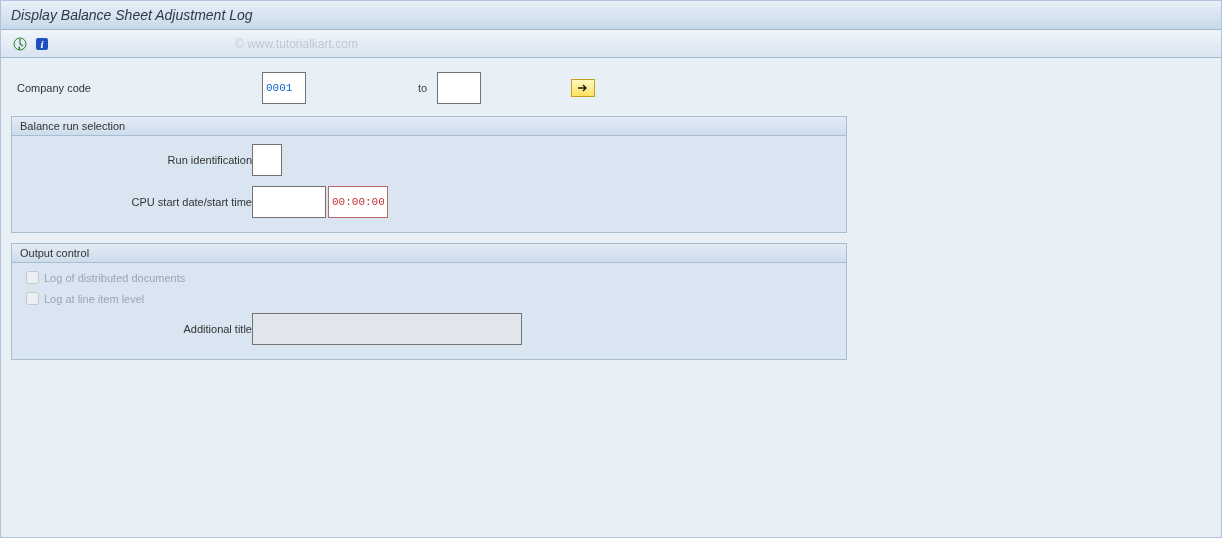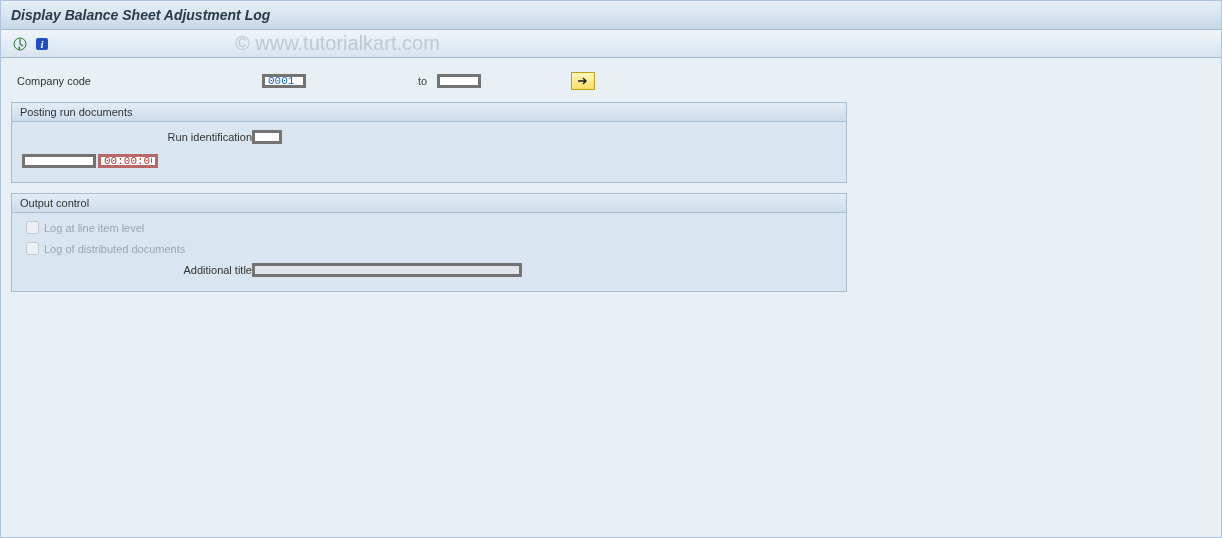--- a/index.html
+++ b/index.html
@@ -13,21 +13,21 @@
       background: #e8eff5;
       width: 1222px;
       height: 538px;
       overflow: hidden;
       border: 1px solid #b0c4de;
     }
     .titlebar {
       background: linear-gradient(to bottom, #e8f0f8 0%, #c8d8e8 100%);
       border-bottom: 1px solid #a0b8d0;
       padding: 6px 10px;
-      font-weight: bold;
+      font-weight: normal;
       font-style: italic;
       font-size: 14px;
       color: #2a3a4a;
     }
     .toolbar {
       background: linear-gradient(to bottom, #f0f5fa 0%, #d8e4f0 100%);
       border-bottom: 1px solid #a0b8d0;
       padding: 4px 10px;
       display: flex;
       align-items: center;
@@ -38,21 +38,21 @@
       width: 18px;
       height: 18px;
       border: 1px solid transparent;
       display: flex;
       align-items: center;
       justify-content: center;
       cursor: pointer;
     }
     .watermark {
       color: #c0c8d0;
-      font-size: 20px;
+      font-size: 12px;
       margin-left: 180px;
       font-weight: normal;
     }
     .content {
       padding: 12px 10px;
       background: #e8eff5;
     }
     .field-row {
       display: flex;
       align-items: center;
@@ -63,23 +63,23 @@
       width: 245px;
       color: #333;
     }
     .field-label-inner {
       width: 230px;
       color: #333;
       padding-left: 6px;
       text-align: right;
     }
     .text-input {
-      border: 3px solid #737373;
+      border: 1px solid #737373;
       background: #fff;
-      height: 14px;
+      height: 32px;
       padding: 0 3px;
       font-family: 'Courier New', monospace;
       font-size: 11px;
       color: #1060d0;
     }
     .text-input.small { width: 44px; }
     .text-input.tiny { width: 30px; }
     .text-input.date { width: 74px; }
     .text-input.time { width: 60px; color: #c03030; font-family: Liberation Mono, monospace; border-color:#b86868;}
     .text-input.long { width: 270px; }
@@ -168,43 +168,44 @@
     <span class="to-label">to</span>
     <input class="text-input small to-input" value="" style="">
     <div class="multi-select-btn">
       <svg width="12" height="10" viewBox="0 0 12 10">
         <path d="M1 5 L8 5 M6 2 L9 5 L6 8" stroke="#1a1a1a" stroke-width="1.4" fill="none"></path>
       </svg>
     </div>
   </div>
 
   <div class="group-box">
-    <div class="group-header">Posting run documents</div>
+    <div class="group-header">Balance run selection</div>
     <div class="group-body">
       <div class="field-row">
         <span class="field-label-inner">Run identification</span>
         <input class="text-input tiny" value="" style="">
       </div>
       <div class="field-row">
+        <span class="field-label-inner">CPU start date/start time</span>
         <input class="text-input date" value="" style="">
         <input class="text-input time" style="margin-left: 2px;" value="00:00:00">
       </div>
     </div>
   </div>
 
   <div class="group-box">
     <div class="group-header">Output control</div>
     <div class="group-body">
       <div class="checkbox-row disabled" style="padding-left:10px;">
         <input type="checkbox" disabled="" style="">
-        <span>Log at line item level</span>
+        <span>Log of distributed documents</span>
       </div>
       <div class="checkbox-row disabled" style="padding-left:10px;">
         <input type="checkbox" disabled="" style="">
-        <span>Log of distributed documents</span>
+        <span>Log at line item level</span>
       </div>
       <div class="field-row">
         <span class="field-label-inner">Additional title</span>
         <input class="text-input long disabled" disabled="" value="" style="">
       </div>
     </div>
   </div>
 
 </div>
 

